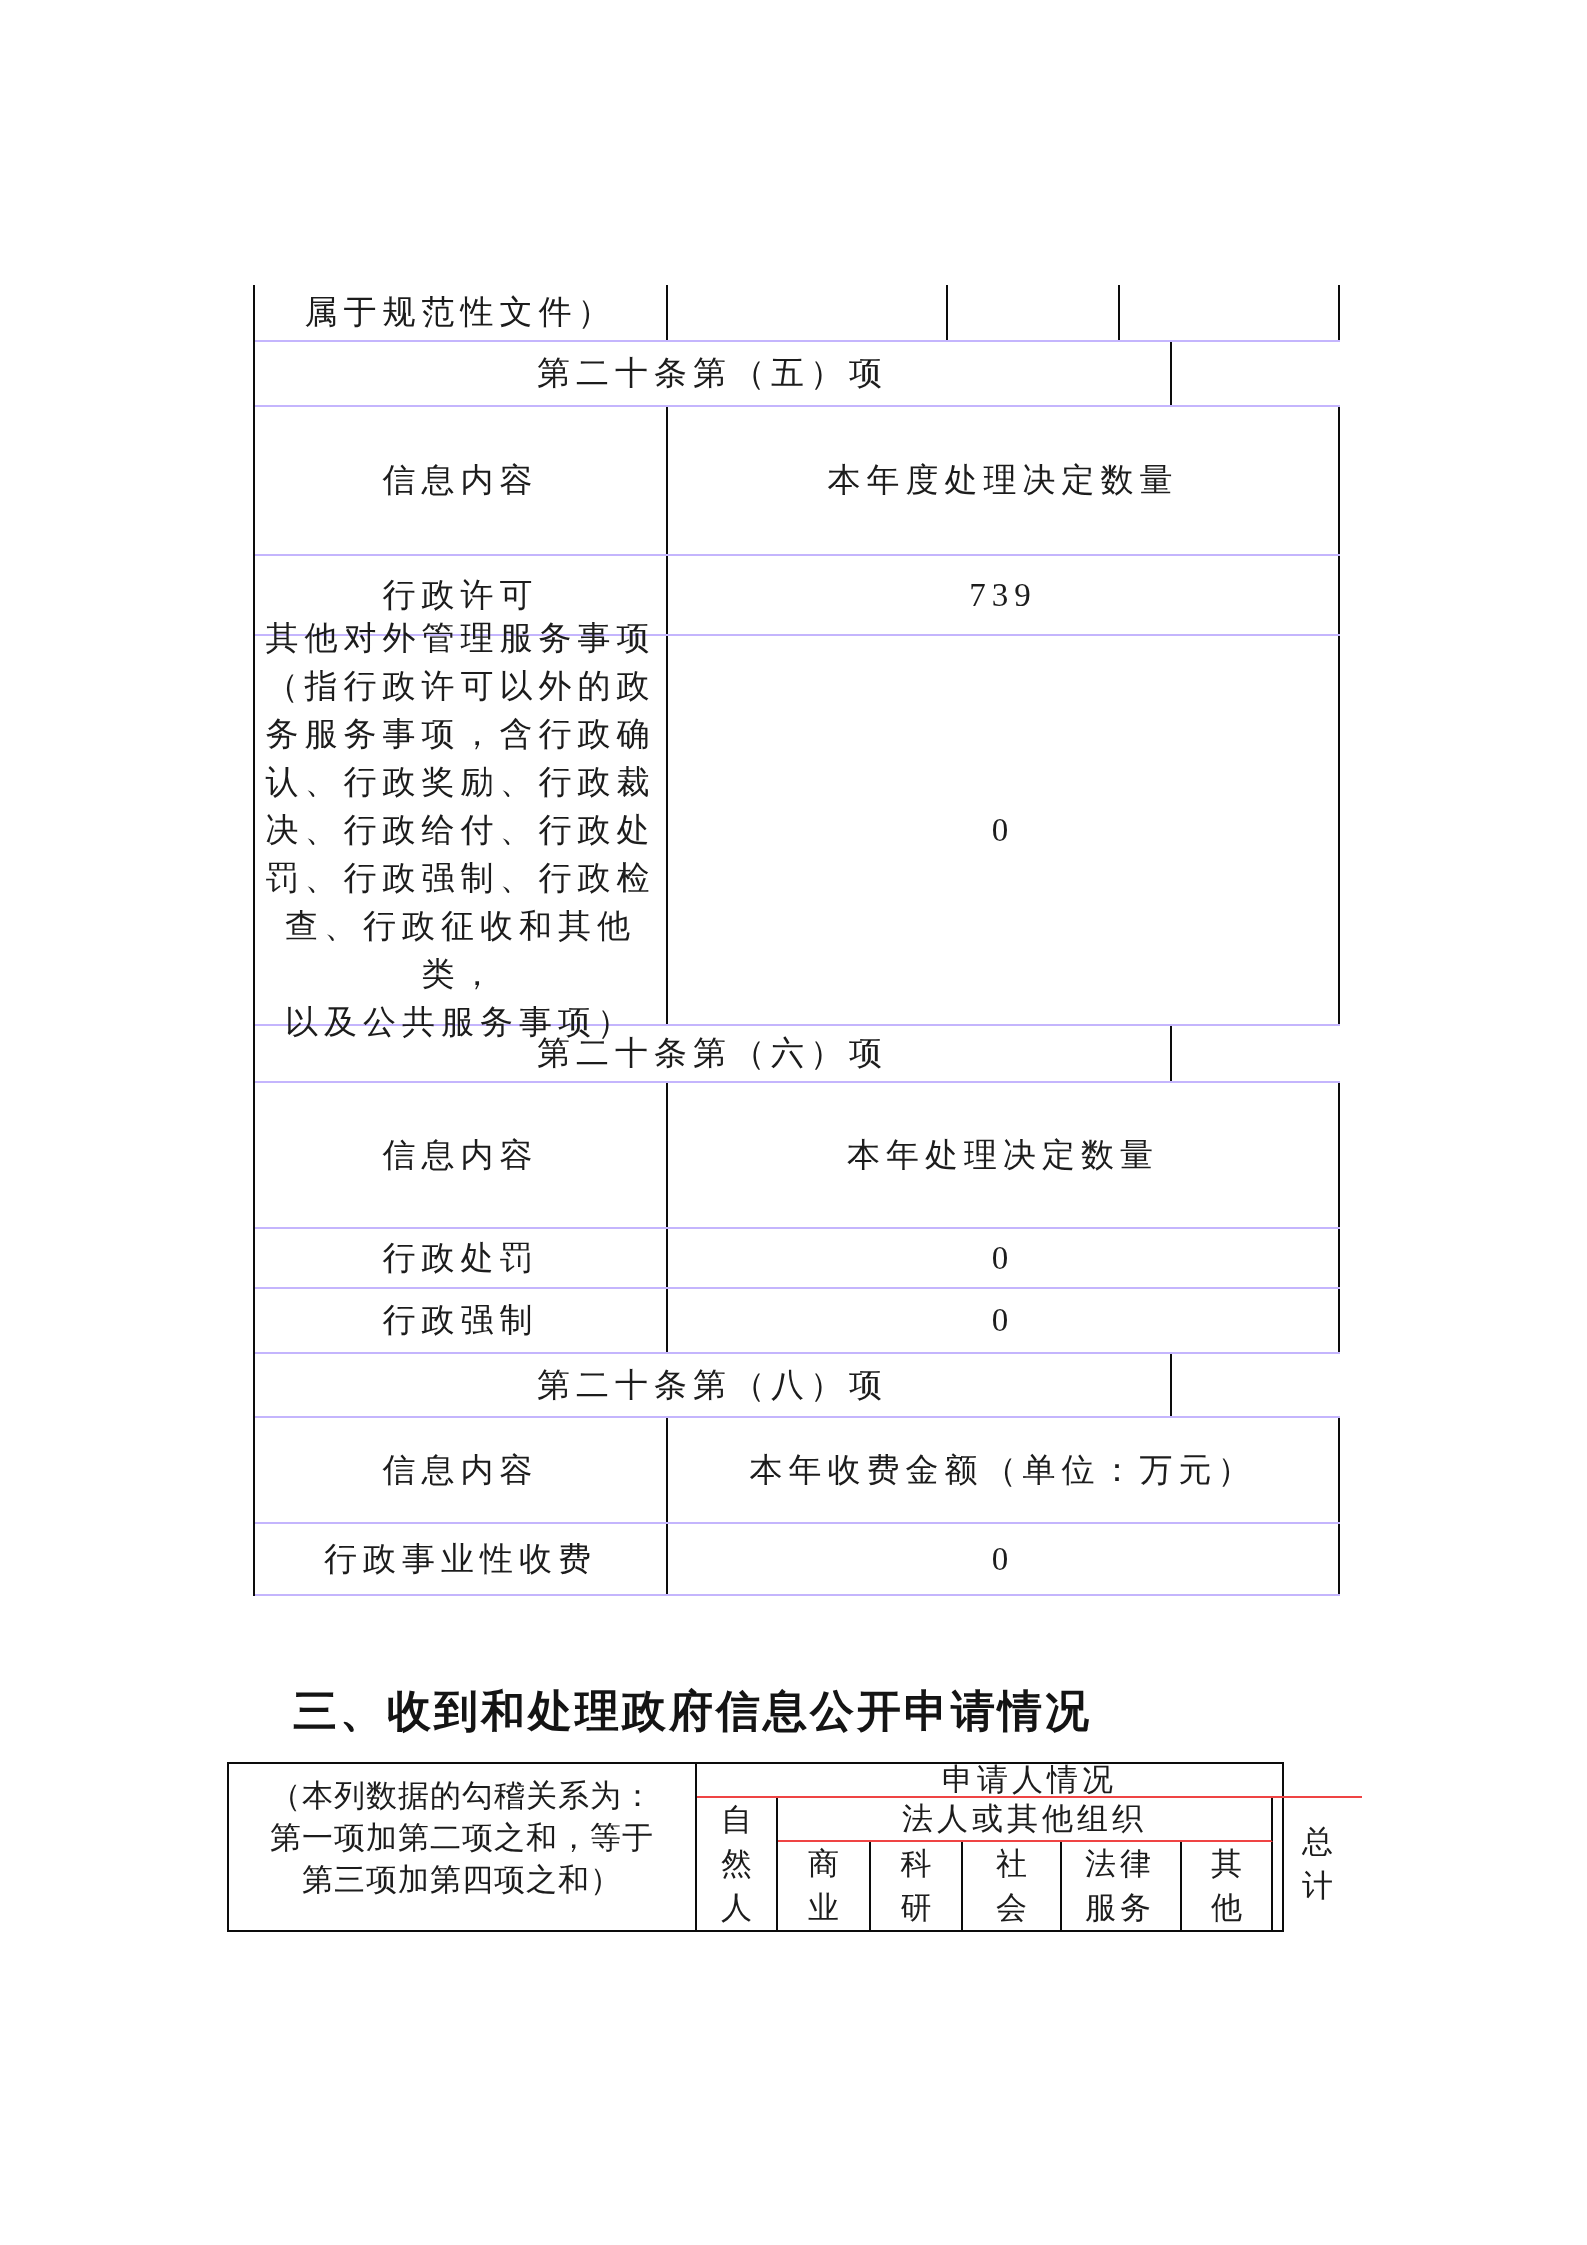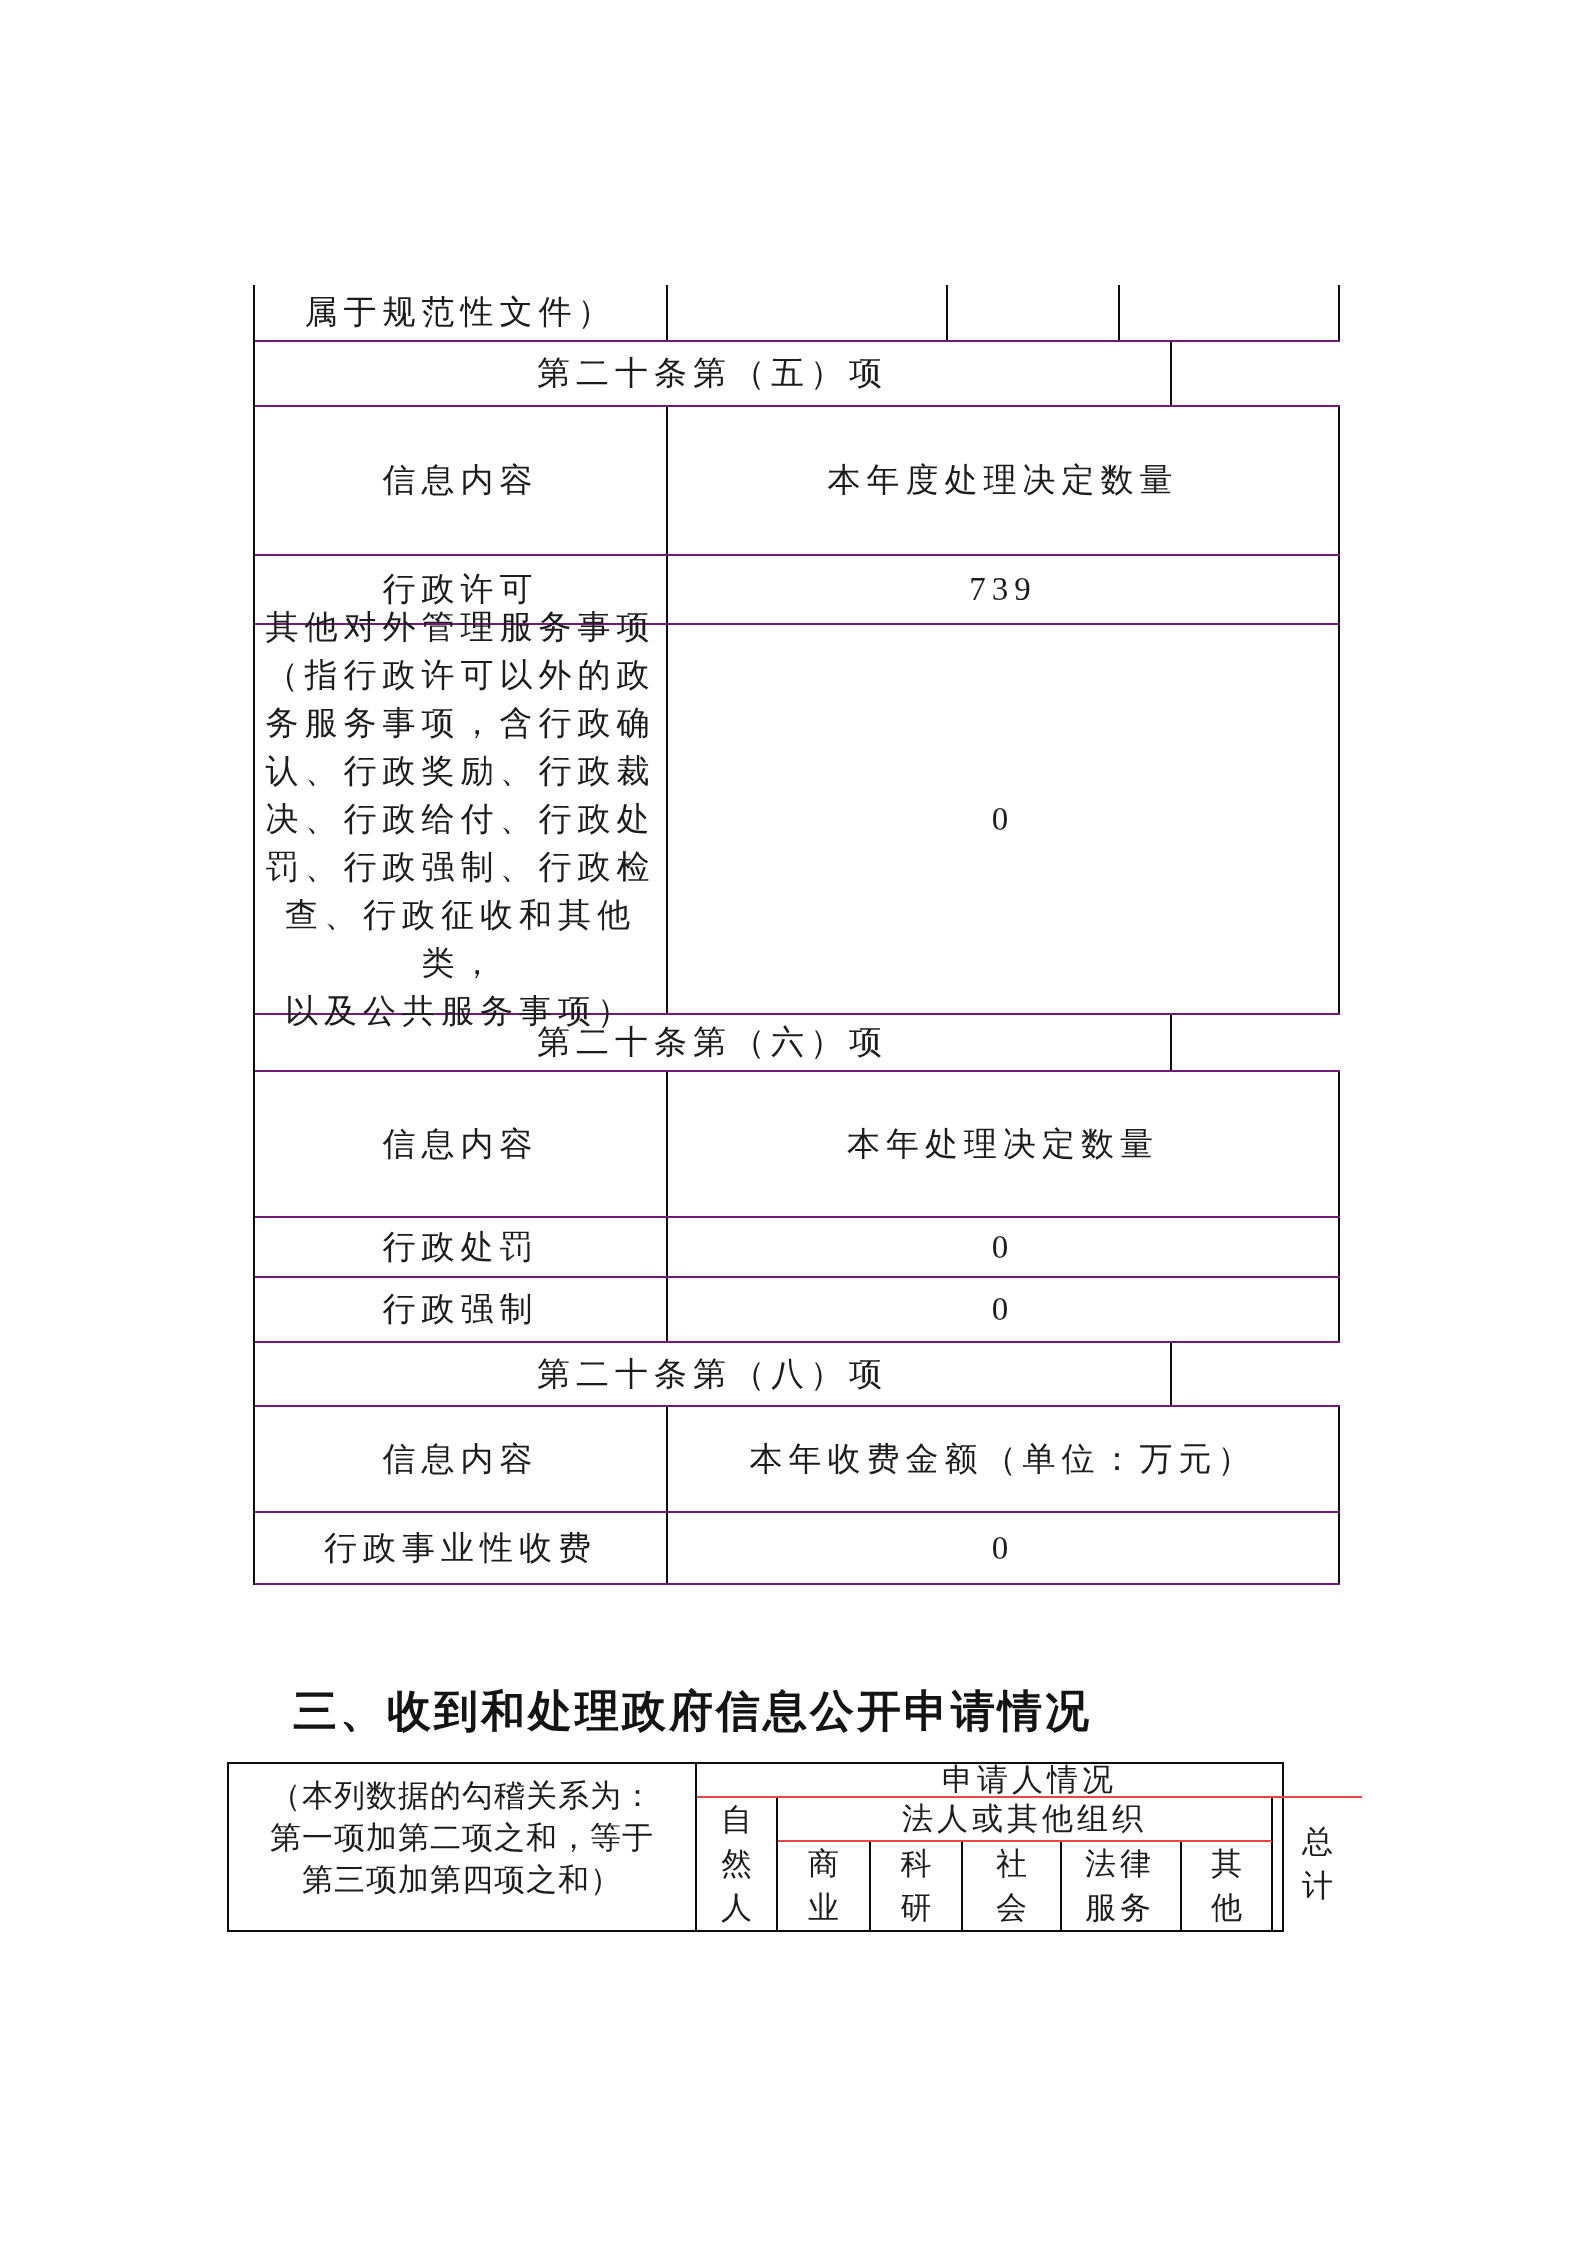--- a/index.html
+++ b/index.html
@@ -9,31 +9,31 @@
     color:#1c1c1c;
   }
   .page{position:absolute;inset:0;}
 
   
   .t1{
     position:absolute;left:253px;top:285px;width:1085px;
     border-left:2px solid #0c0c0c;
   }
   .t1 .row{
-    display:flex;box-sizing:border-box;border-bottom:2px solid #701a75;
+    display:flex;box-sizing:border-box;border-bottom:2px solid #c4b5fd;
   }
   .t1 .cell{
     box-sizing:border-box;border-right:2px solid #0c0c0c;
     display:flex;align-items:center;justify-content:center;
     font-size:33px;letter-spacing:6px;text-align:center;
   }
   .r1{height:57px;}
   .r2{height:65px;}
   .r3{height:149px;}
-  .r4{height:69px;}
+  .r4{height:80px;}
   .r5{height:390px;}
   .r6{height:57px;}
   .r7{height:146px;}
   .r8{height:60px;}
   .r9{height:65px;}
   .r10{height:64px;}
   .r11{height:106px;}
   .r12{height:72px;}
   .w-left{width:413px;}
   .w-right{width:672px;}

